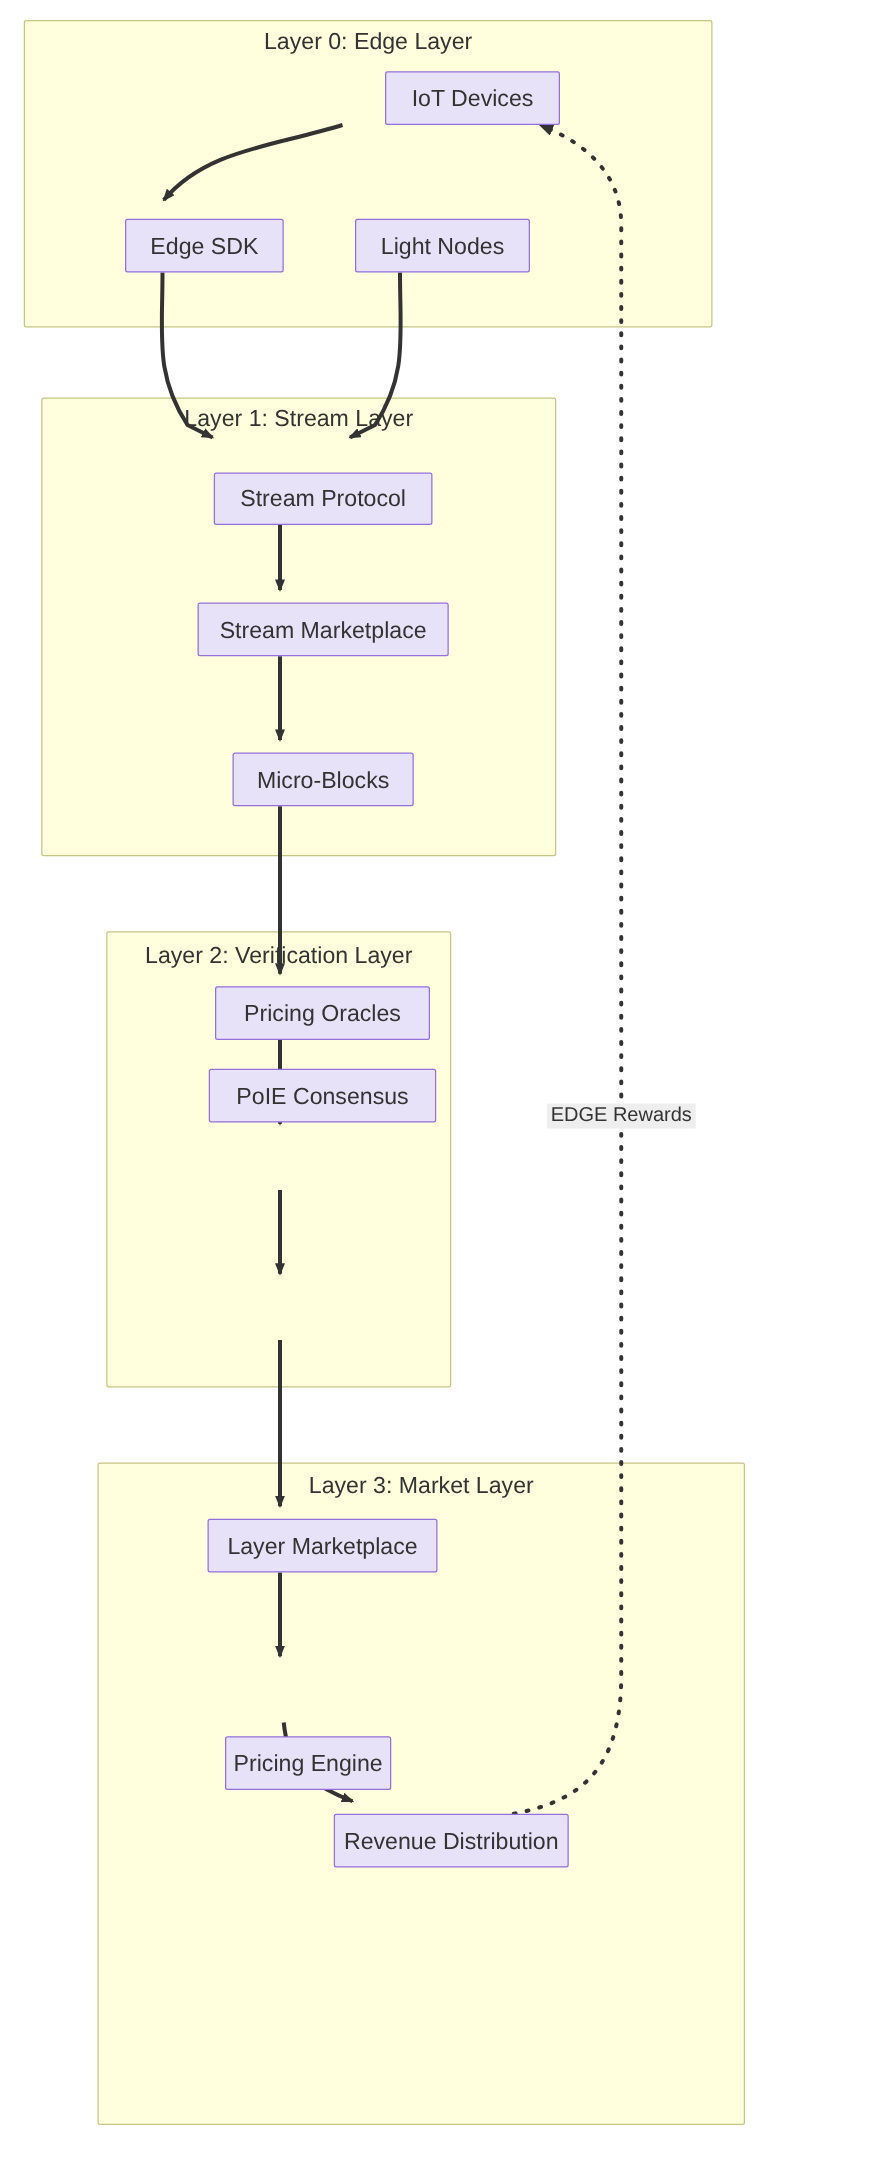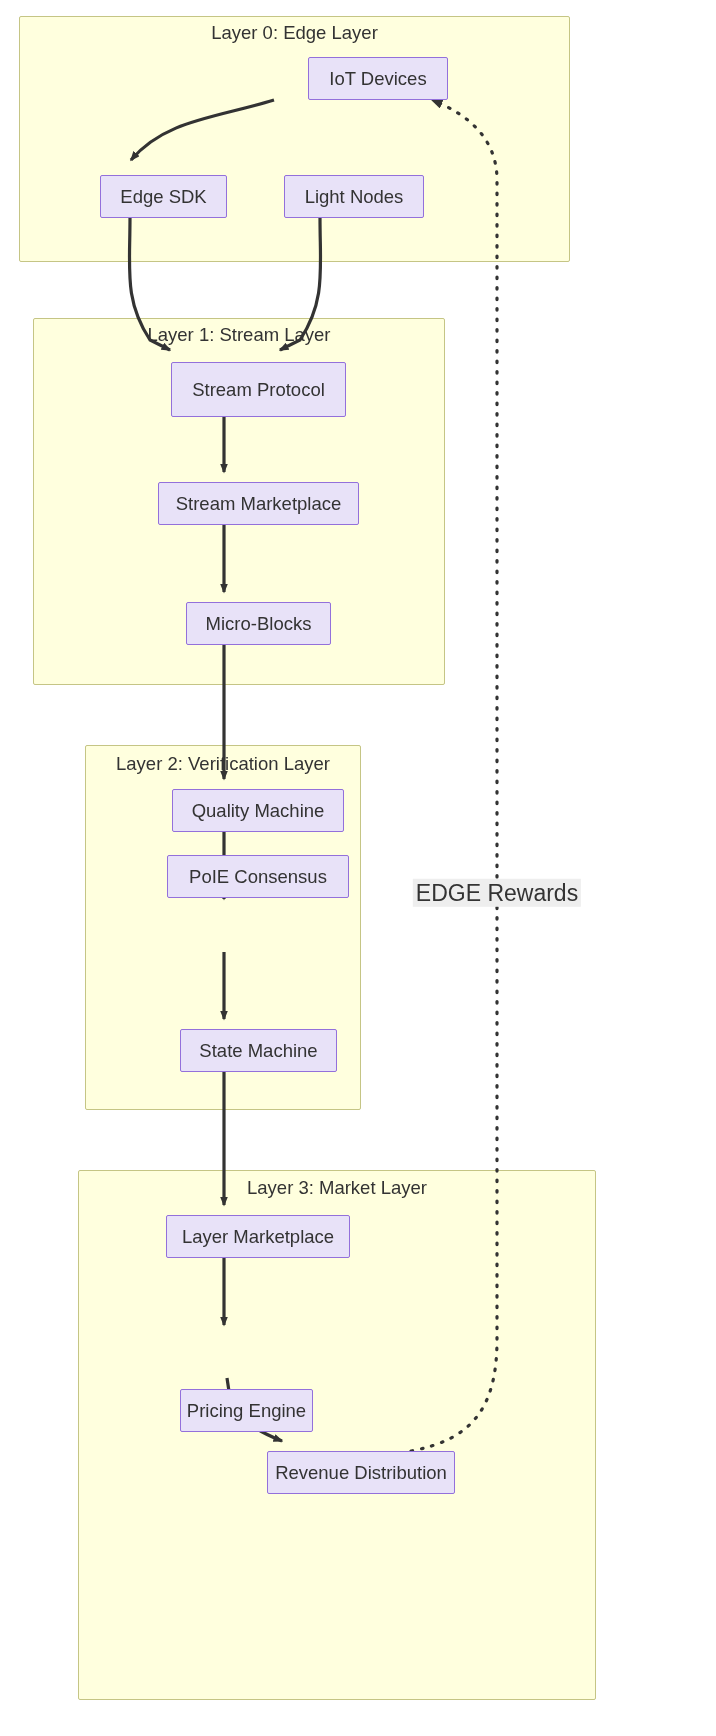--- a/index.html
+++ b/index.html
@@ -57,21 +57,21 @@
     font-size: 18.5px;
     color: #333333;
     white-space: nowrap;
     padding: 0 12px;
     margin-left: 34px;
   }
   .edge-label {
     position: absolute;
     background: #eeeeee;
     color: #333333;
-    font-size: 23px;
+    font-size: 16px;
     white-space: nowrap;
     padding: 1px 3px;
     line-height: 1.15;
     transform: translate(-50%, -50%);
   }
 </style>
 </head>
 <body>
 
 <div id="diagram-root">
@@ -119,25 +119,24 @@
     <path d="M 224,1258 L 224,1325" fill="none" stroke="#333333" stroke-width="3.2" marker-end="url(#arrowhead)"></path>
 
     <path d="M 227,1378 C 230,1410 243,1426 282,1441" fill="none" stroke="#333333" stroke-width="3.2" marker-end="url(#arrowhead)"></path>
 
     <path d="M 411,1451 C 470,1440 497,1410 497,1340 L 497,180 C 497,140 470,115 432,100" fill="none" stroke="#333333" stroke-width="3.2" stroke-dasharray="1.5 9" stroke-linecap="round" marker-end="url(#arrowhead-dotted)"></path>
   </svg>
 
   <div class="node" id="node-iot-devices" style="left: 274px; top: 57px; width: 140px; height: 43px;">IoT Devices</div>
   <div class="node" id="node-edge-sdk" style="left: 66px; top: 175px; width: 127px; height: 43px;">Edge SDK</div>
   <div class="node" id="node-light-nodes" style="left: 250px; top: 175px; width: 140px; height: 43px;">Light Nodes</div>
-  <div class="node" id="node-stream-protocol" style="left: 137px; top: 362px; width: 175px; height: 55px;">Stream Protocol</div>
+  <div class="node" id="node-stream-protocol" style="left: 137px; top: 378px; width: 175px; height: 42px;">Stream Protocol</div>
   <div class="node" id="node-stream-aggregator" style="left: 124px; top: 482px; width: 201px; height: 43px;">Stream Marketplace</div>
   <div class="node" id="node-micro-blocks" style="left: 152px; top: 602px; width: 145px; height: 43px;">Micro-Blocks</div>
-  <div class="node" id="node-quality-oracles" style="left: 138px; top: 789px; width: 172px; height: 43px;">Quality Machine</div>
+  <div class="node" id="node-quality-oracles" style="left: 138px; top: 789px; width: 172px; height: 43px;">Pricing Oracles</div>
   <div class="node" id="node-poie-consensus" style="left: 133px; top: 855px; width: 182px; height: 43px;">PoIE Consensus</div>
-  <div class="node" id="node-state-machine" style="left: 146px; top: 1029px; width: 157px; height: 43px;">State Machine</div>
   <div class="node" id="node-data-marketplace" style="left: 132px; top: 1215px; width: 184px; height: 43px;">Layer Marketplace</div>
   <div class="node" id="node-pricing-engine" style="left: 146px; top: 1389px; width: 133px; height: 43px;">Pricing Engine</div>
   <div class="node" id="node-revenue-distribution" style="left: 233px; top: 1451px; width: 188px; height: 43px;">Revenue Distribution</div>
 
   <div class="edge-label" id="edge-label-edge-rewards" style="left: 497px; top: 893px;">EDGE Rewards</div>
 
 </div>
 
 </body></html>

